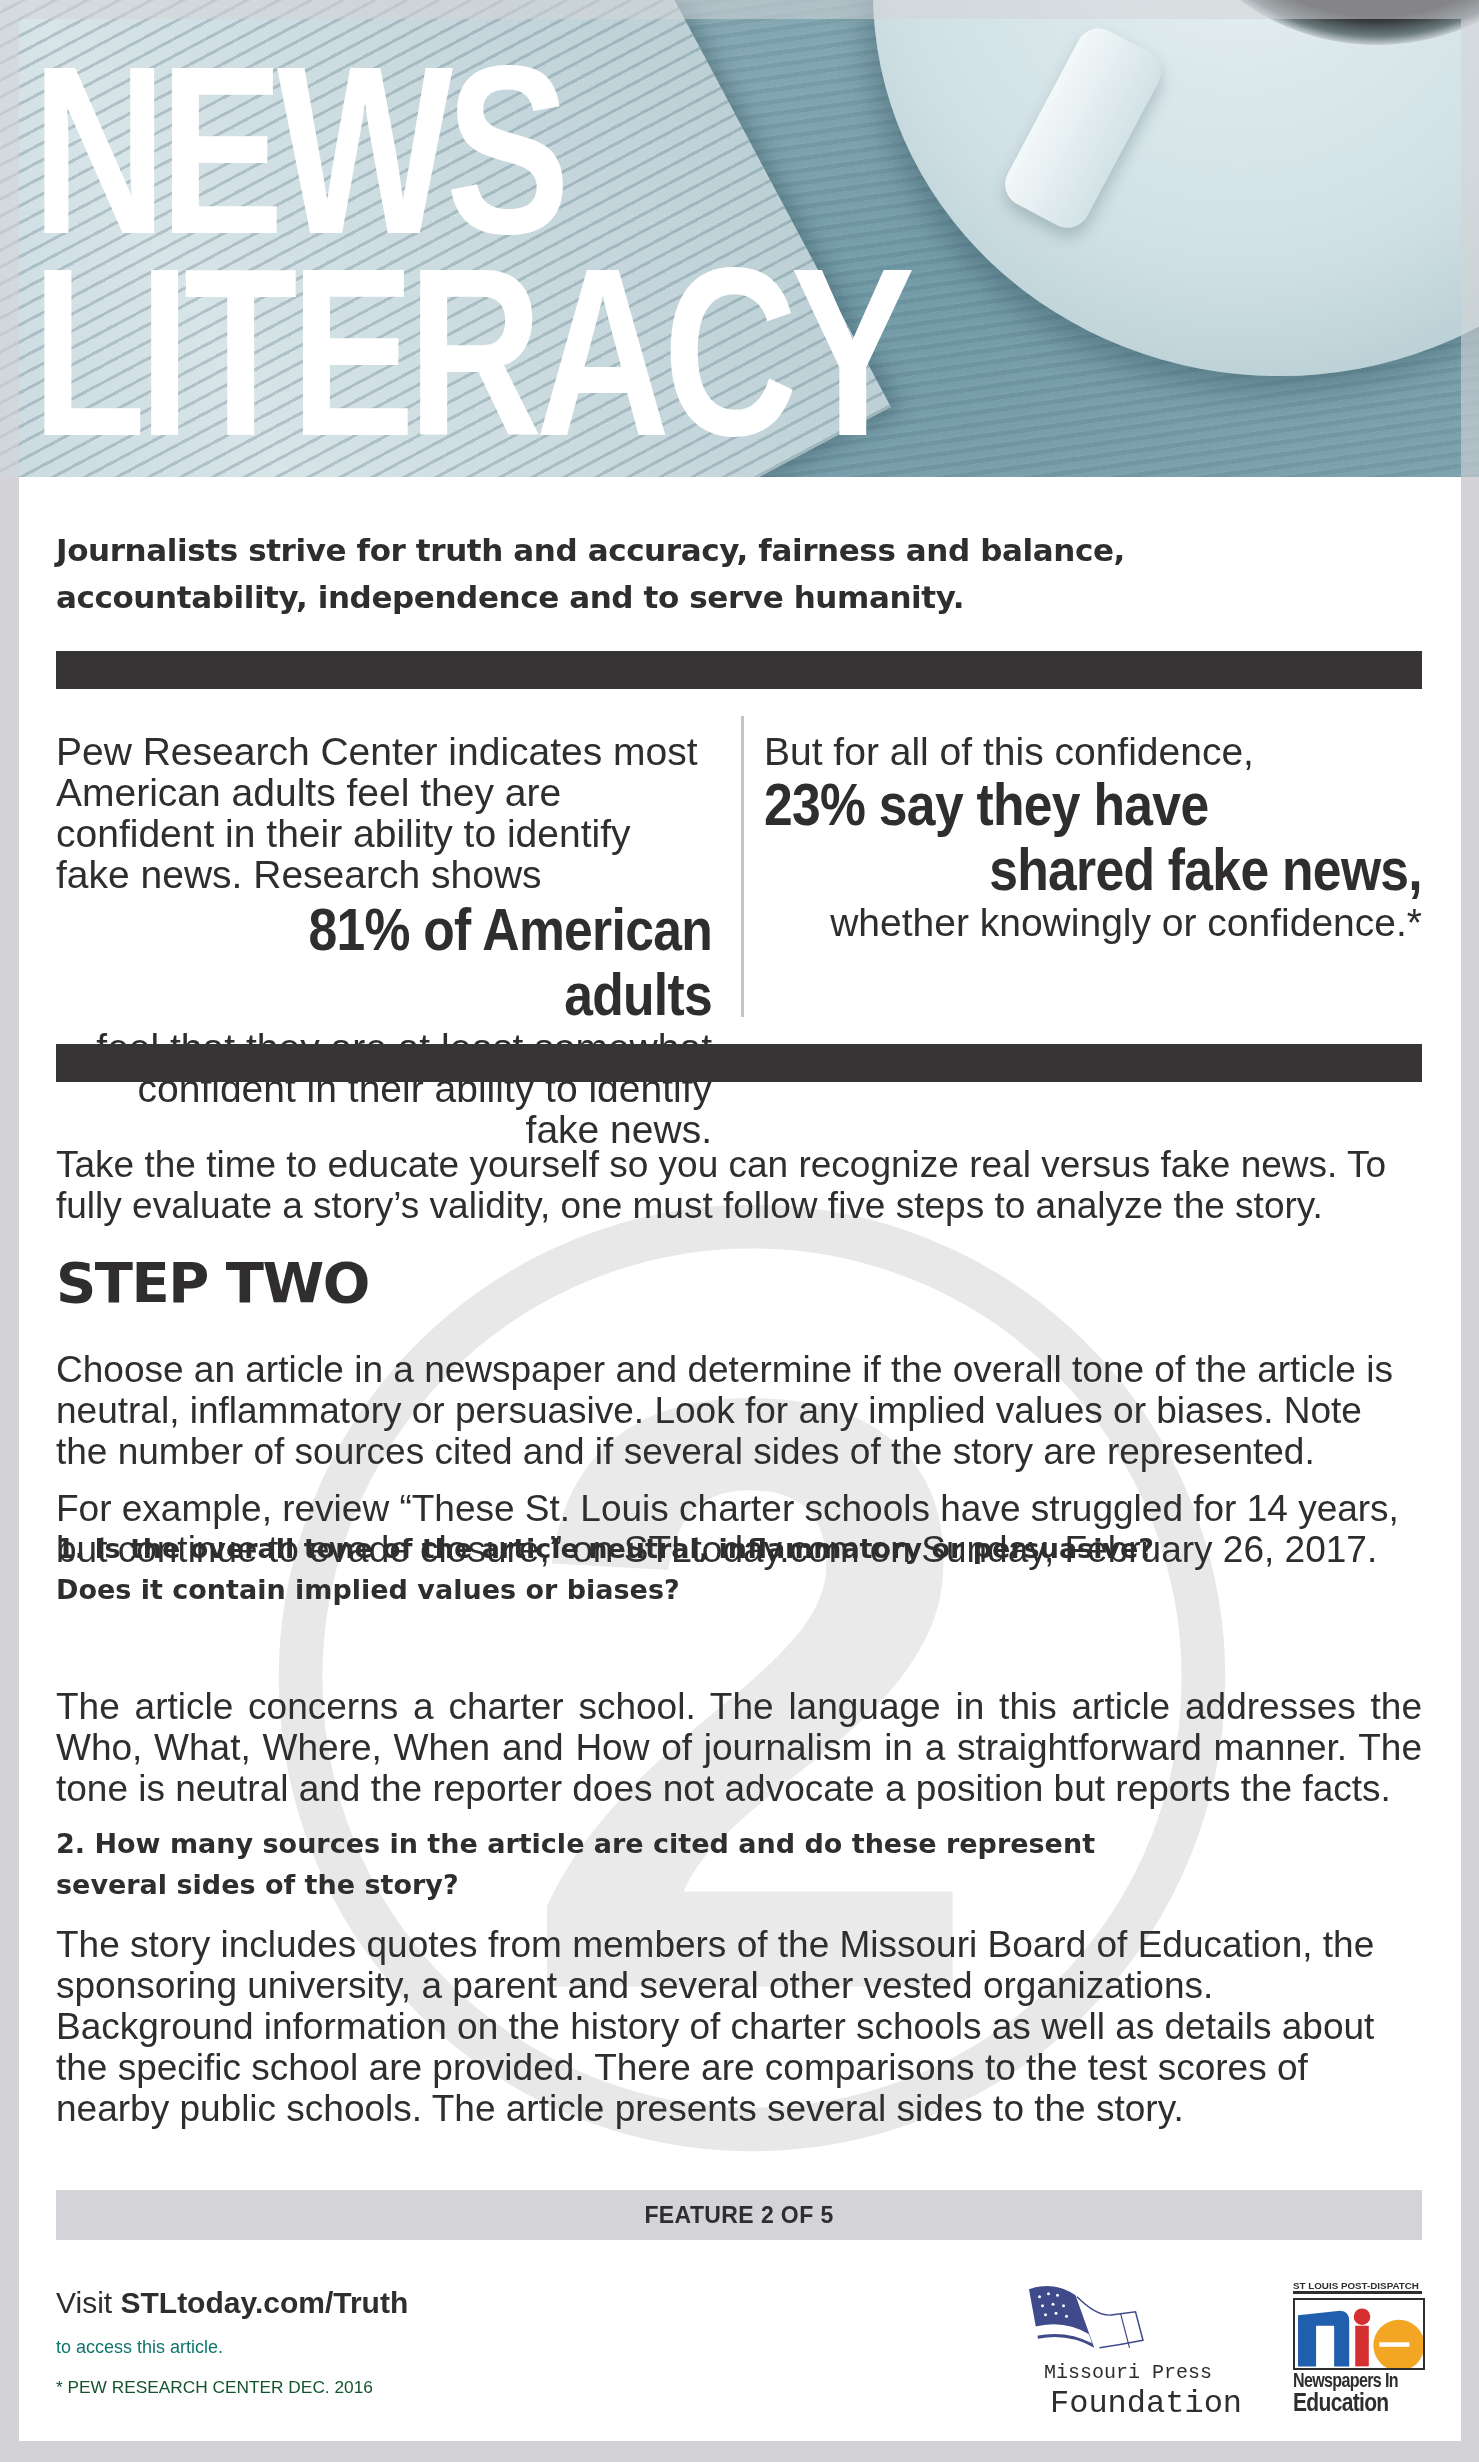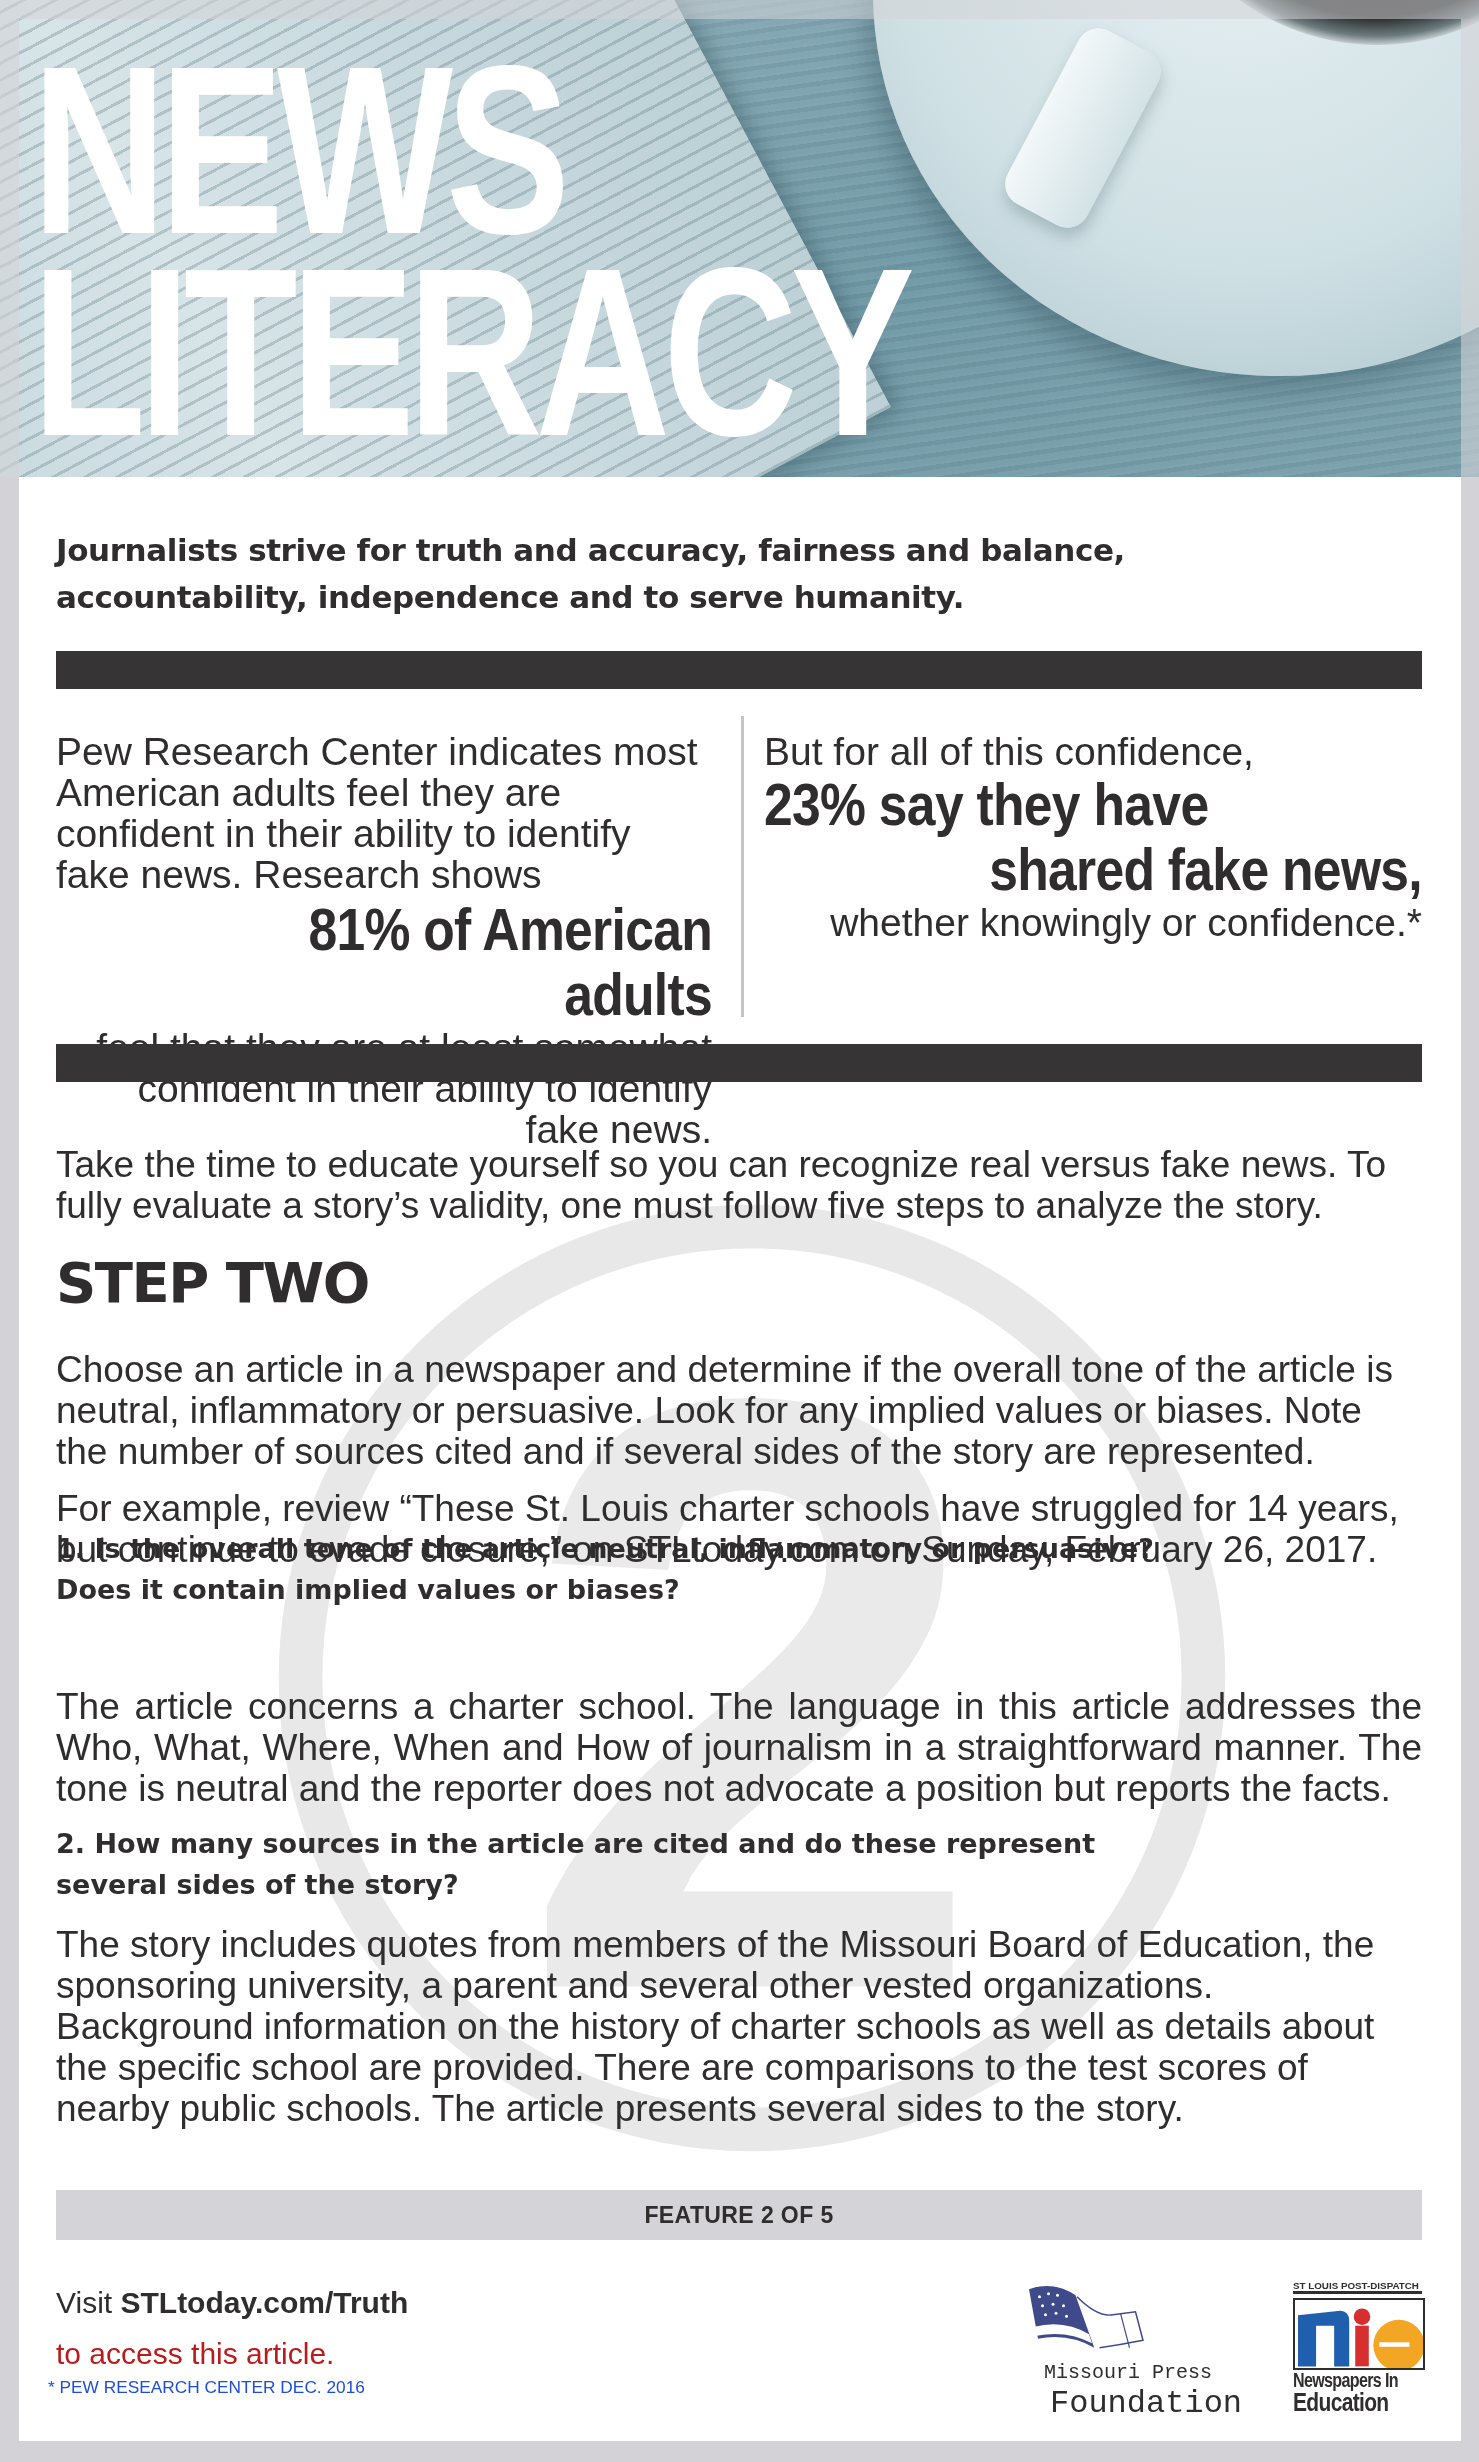--- a/index.html
+++ b/index.html
@@ -111,22 +111,22 @@
   .justify { text-align: justify; }
 
   .feature-bar {
     position: absolute; left: 56px; top: 2190px; width: 1366px; height: 50px;
     background: #d4d3d8; display: flex; align-items: center; justify-content: center;
   }
   .feature-bar span { font-weight: 700; font-size: 23px; color: #2f2d2e; letter-spacing: 0.4px; }
 
   .visit { position: absolute; left: 56px; top: 2278px; margin: 0; font-size: 30px; line-height: 50px; color: #2f2d2e; }
   .visit b { font-weight: 700; }
-  .access { position: absolute; left: 56px; top: 2337px; margin: 0; font-size: 30px; color: #b91c1c; }
-  .source { position: absolute; left: 48px; top: 2377px; margin: 0; font-size: 17.3px; color: #1d4ed8; }
+  .access { position: absolute; left: 56px; top: 2337px; margin: 0; font-size: 18px; color: #0f766e; }
+  .source { position: absolute; left: 56px; top: 2377px; margin: 0; font-size: 17.3px; color: #14532d; }
 
   .logo-mpf { position: absolute; left: 1023px; top: 2280px; width: 226px; height: 135px; }
   .logo-mpf .name1, .logo-mpf .name2 {
     position: absolute; left: 21px; font-family: "Liberation Mono", monospace; color: #2f2d2e; white-space: nowrap;
   }
   .logo-mpf .name1 { top: 81px; font-size: 20px; }
   .logo-mpf .name2 { top: 105px; font-size: 32px; margin-left: 6px; }
   .logo-nie { position: absolute; left: 1293px; top: 2280px; width: 132px; height: 135px; }
   .logo-nie .pd { position: absolute; left: 0; top: 0; font-size: 9.8px; font-weight: 700; color: #2f2d2e; white-space: nowrap; border-bottom: 3px solid #2f2d2e; width: 129px; }
   .logo-nie .box { position: absolute; left: 0; top: 18px; width: 128px; height: 68px; border: 2.3px solid #2f2d2e; background: #fff; overflow: hidden; }

